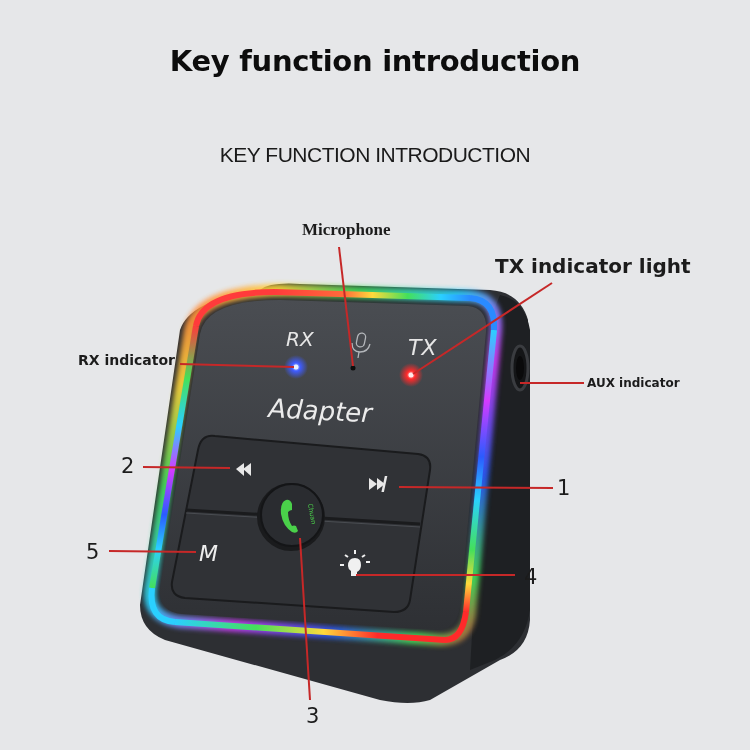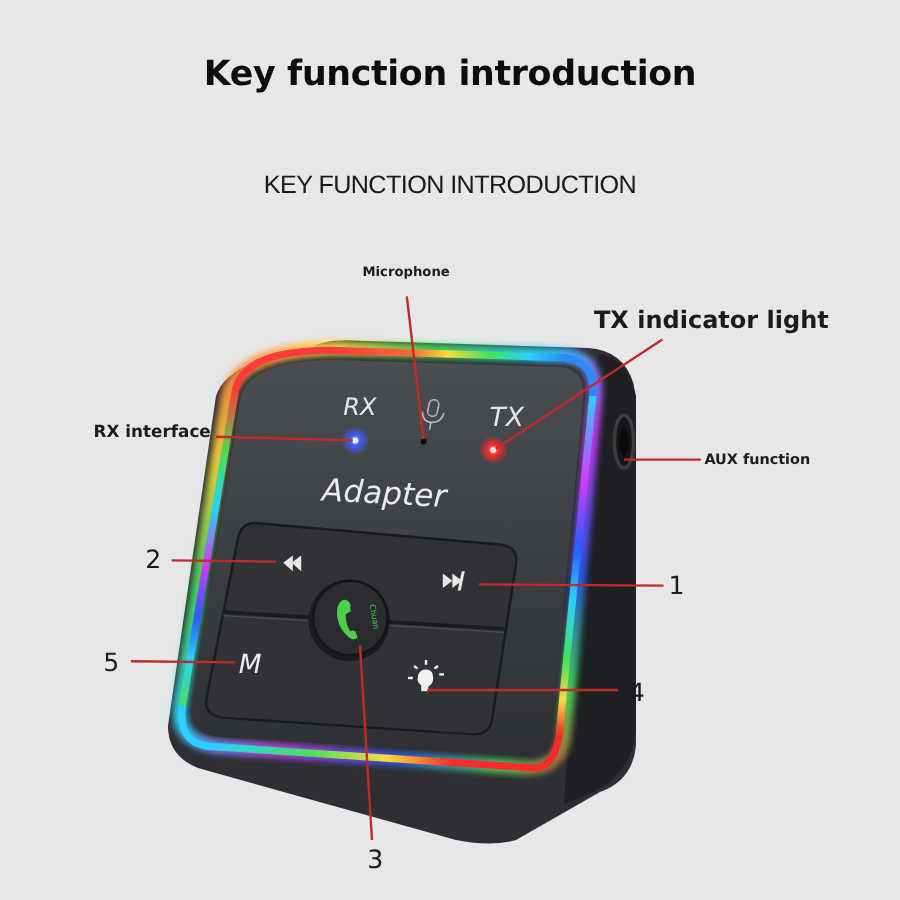--- a/index.html
+++ b/index.html
@@ -183,22 +183,22 @@
     <line x1="180" y1="364" x2="294" y2="367"></line>
     <line x1="520" y1="383" x2="584" y2="383"></line>
     <line x1="143" y1="467" x2="230" y2="468"></line>
     <line x1="399" y1="487" x2="553" y2="488"></line>
     <line x1="109" y1="551" x2="196" y2="552"></line>
     <line x1="356" y1="575" x2="515" y2="575"></line>
     <line x1="300" y1="538" x2="310" y2="700"></line>
   </g>
 </svg>
 
-<div class="callout" style="left:302px; top:220px; font-size:11px;">Microphone</div>
+<div class="callout" style="left:302px; top:220px; font-size:17px;font-family:Liberation Serif, serif;">Microphone</div>
 <div class="callout" style="left:495px; top:254px; font-size:20px;">TX indicator light</div>
-<div class="callout" style="left:78px; top:352px; font-size:14px;">RX interface</div>
-<div class="callout" style="left:587px; top:376px; font-size:12px;">AUX function</div>
+<div class="callout" style="left:78px; top:352px; font-size:14px;">RX indicator</div>
+<div class="callout" style="left:587px; top:376px; font-size:12px;">AUX indicator</div>
 
 <div class="num" style="left:121px; top:454px;">2</div>
 <div class="num" style="left:557px; top:476px;">1</div>
 <div class="num" style="left:86px; top:540px;">5</div>
 <div class="num" style="left:524px; top:565px;">4</div>
 <div class="num" style="left:306px; top:704px;">3</div>
 
 </body></html>

